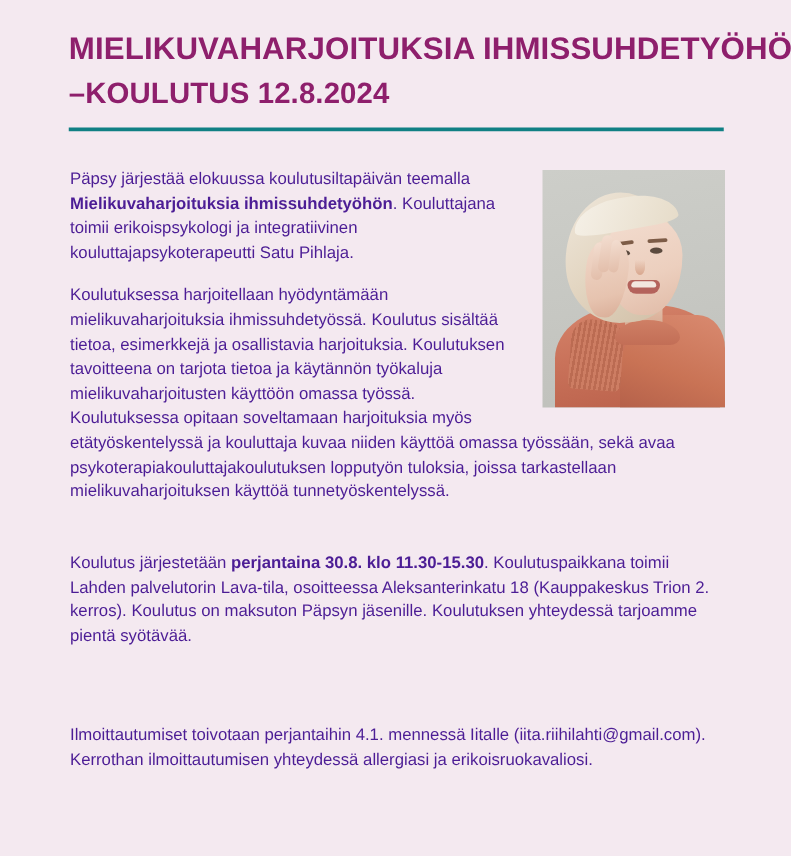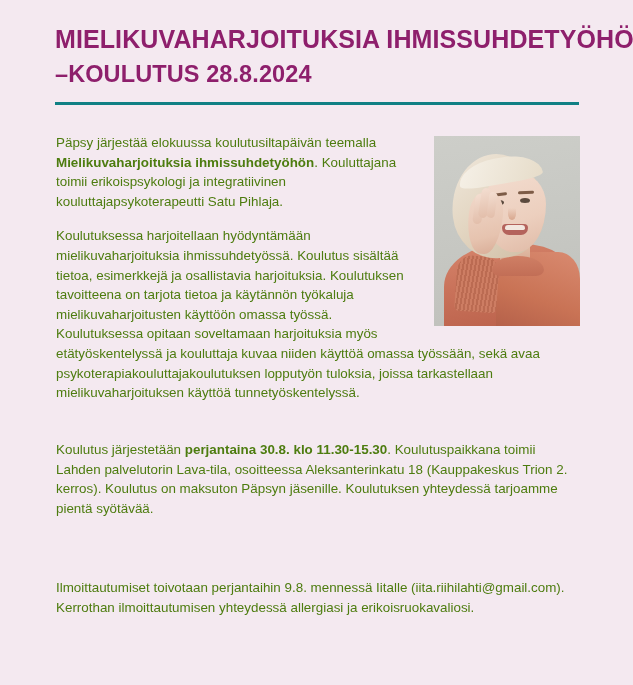--- a/index.html
+++ b/index.html
@@ -48,21 +48,21 @@
     height: 3px;
     background: #108084;
   }
 
   
   .content {
     position: absolute;
     left: 56px;
     top: 133px;
     width: 524px;
-    color: #4d7c0f;
+    color: #4c1d95;
     font-size: 13.4px;
     line-height: 19.6px;
   }
 
   
   .photo-wrap {
     float: right;
     width: 146px;
     height: 190px;
     margin: 3px 0 10px 16px;
@@ -227,33 +227,33 @@
   .sub-head {
     font-weight: bold;
     font-style: italic;
     font-size: 13.4px;
   }
   .lower {
     position: absolute;
     left: 56px;
     top: 440px;
     width: 524px;
-    color: #4d7c0f;
+    color: #4c1d95;
     font-size: 13.4px;
     line-height: 19.6px;
   }
 </style>
 </head>
 <body>
 
 <div class="poster">
 
   <div class="header">
     <div class="title-line">MIELIKUVAHARJOITUKSIA IHMISSUHDETYÖHÖN</div>
-    <div class="title-line title-line-2">–KOULUTUS 28.8.2024</div>
+    <div class="title-line title-line-2">–KOULUTUS 12.8.2024</div>
   </div>
 
   <div class="rule"></div>
 
   <div class="content">
 
     <div class="photo-wrap">
       <div class="photo">
         <div class="ph-body"></div>
         <div class="ph-body-r"></div>
@@ -285,16 +285,16 @@
   </div>
 
   <div class="lower">
     <p class="para"><span>Koulutus järjestetään </span><strong>perjantaina 30.8. klo 11.30-15.30</strong><span>. Koulutuspaikkana toimii Lahden palvelutorin Lava-tila, osoitteessa Aleksanterinkatu 18 (Kauppakeskus Trion 2. kerros). Koulutus on maksuton Päpsyn jäsenille. Koulutuksen yhteydessä tarjoamme pientä syötävää.</span></p>
 
     <div class="gap-lg"></div>
 
 
     <div class="gap-xs"></div>
 
-    <p class="para">Ilmoittautumiset toivotaan perjantaihin 9.8. mennessä Iitalle (iita.riihilahti@gmail.com). Kerrothan ilmoittautumisen yhteydessä allergiasi ja erikoisruokavaliosi.</p>
+    <p class="para">Ilmoittautumiset toivotaan perjantaihin 4.1. mennessä Iitalle (iita.riihilahti@gmail.com). Kerrothan ilmoittautumisen yhteydessä allergiasi ja erikoisruokavaliosi.</p>
   </div>
 
 </div>
 
 </body></html>

